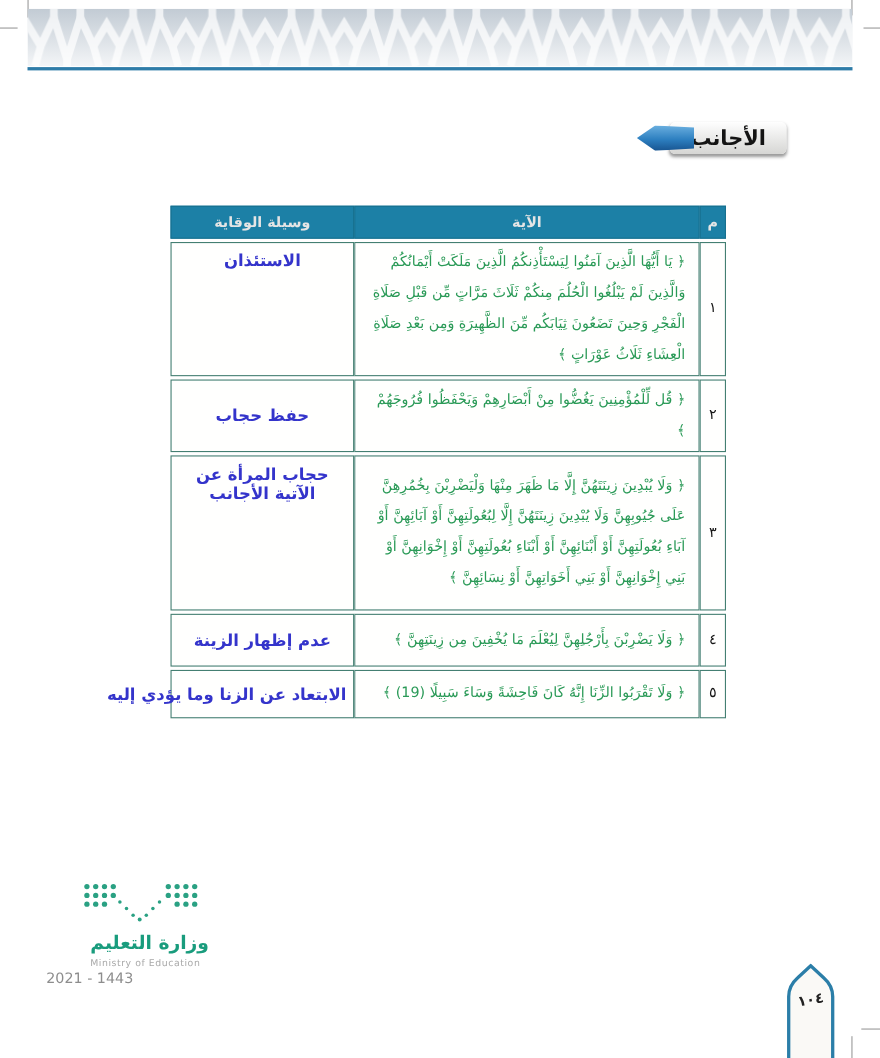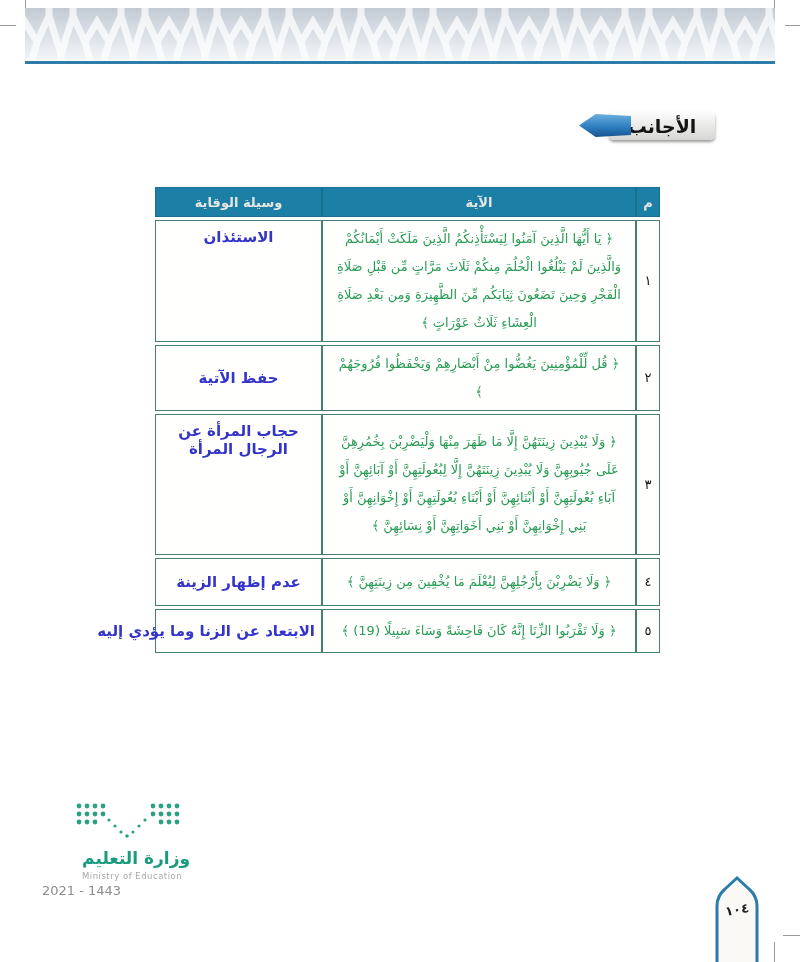--- a/index.html
+++ b/index.html
@@ -25,21 +25,21 @@
   
   .instruction{position:absolute;top:150px;right:88px;direction:rtl;font-size:15px;color:#1a1a1a;}
 
   
   .qtable{position:absolute;top:184px;left:155px;width:505px;direction:rtl;
           border-collapse:separate;border-spacing:0 3px;table-layout:fixed;}
   .qtable th{background:#1c80a6;border:1px solid #17708f;color:#e5e5e5;
              font-size:13px;font-weight:bold;height:24px;padding:2px;}
   .qtable td{border:1px solid #447f72;background:#fffffe;padding:2px 6px;}
   td.c-num{width:22px;text-align:center;font-size:13px;color:#151515;vertical-align:middle;}
-  td.c-verse{width:308px;text-align:center;color:#2a9a57;font-size:13px;line-height:2.15;
+  td.c-verse{width:308px;color:#2a9a57;font-size:13px;line-height:2.15;
              vertical-align:middle;padding:4px 12px;}
   td.c-method{width:157px;text-align:center;color:#3434cb;font-weight:bold;font-size:15px;
               vertical-align:middle;overflow:visible;}
   td.vtop{vertical-align:top;padding-top:7px;margin-top:19px;}
   td.nowrap{white-space:nowrap;margin-left:20px;}
   tr.r1 td{height:96px;} tr.r2 td{height:50px;} tr.r3 td{height:130px;}
   tr.r4 td{height:38px;} tr.r5 td{height:34px;}
 
   
   .moe{position:absolute;left:40px;top:802px;width:150px;}
@@ -110,26 +110,26 @@
     </thead>
     <tbody>
       <tr class="r1">
         <td class="c-num">١</td>
         <td class="c-verse">﴿ يَا أَيُّهَا الَّذِينَ آمَنُوا لِيَسْتَأْذِنكُمُ الَّذِينَ مَلَكَتْ أَيْمَانُكُمْ وَالَّذِينَ لَمْ يَبْلُغُوا الْحُلُمَ مِنكُمْ ثَلَاثَ مَرَّاتٍ مِّن قَبْلِ صَلَاةِ الْفَجْرِ وَحِينَ تَضَعُونَ ثِيَابَكُم مِّنَ الظَّهِيرَةِ وَمِن بَعْدِ صَلَاةِ الْعِشَاءِ ثَلَاثُ عَوْرَاتٍ ﴾</td>
         <td class="c-method vtop">الاستئذان</td>
       </tr>
       <tr class="r2">
         <td class="c-num">٢</td>
         <td class="c-verse">﴿ قُل لِّلْمُؤْمِنِينَ يَغُضُّوا مِنْ أَبْصَارِهِمْ وَيَحْفَظُوا فُرُوجَهُمْ ﴾</td>
-        <td class="c-method">حفظ الآتية</td>
+        <td class="c-method">حفظ حجاب</td>
       </tr>
       <tr class="r3">
         <td class="c-num">٣</td>
         <td class="c-verse">﴿ وَلَا يُبْدِينَ زِينَتَهُنَّ إِلَّا مَا ظَهَرَ مِنْهَا وَلْيَضْرِبْنَ بِخُمُرِهِنَّ عَلَى جُيُوبِهِنَّ وَلَا يُبْدِينَ زِينَتَهُنَّ إِلَّا لِبُعُولَتِهِنَّ أَوْ آبَائِهِنَّ أَوْ آبَاءِ بُعُولَتِهِنَّ أَوْ أَبْنَائِهِنَّ أَوْ أَبْنَاءِ بُعُولَتِهِنَّ أَوْ إِخْوَانِهِنَّ أَوْ بَنِي إِخْوَانِهِنَّ أَوْ بَنِي أَخَوَاتِهِنَّ أَوْ نِسَائِهِنَّ ﴾</td>
-        <td class="c-method vtop">حجاب المرأة عن الرجال المرأة</td>
+        <td class="c-method vtop">حجاب المرأة عن الآتية الأجانب</td>
       </tr>
       <tr class="r4">
         <td class="c-num">٤</td>
         <td class="c-verse">﴿ وَلَا يَضْرِبْنَ بِأَرْجُلِهِنَّ لِيُعْلَمَ مَا يُخْفِينَ مِن زِينَتِهِنَّ ﴾</td>
         <td class="c-method nowrap">عدم إظهار الزينة</td>
       </tr>
       <tr class="r5">
         <td class="c-num">٥</td>
         <td class="c-verse">﴿ وَلَا تَقْرَبُوا الزِّنَا إِنَّهُ كَانَ فَاحِشَةً وَسَاءَ سَبِيلًا (19) ﴾</td>
         <td class="c-method nowrap">الابتعاد عن الزنا وما يؤدي إليه</td>

